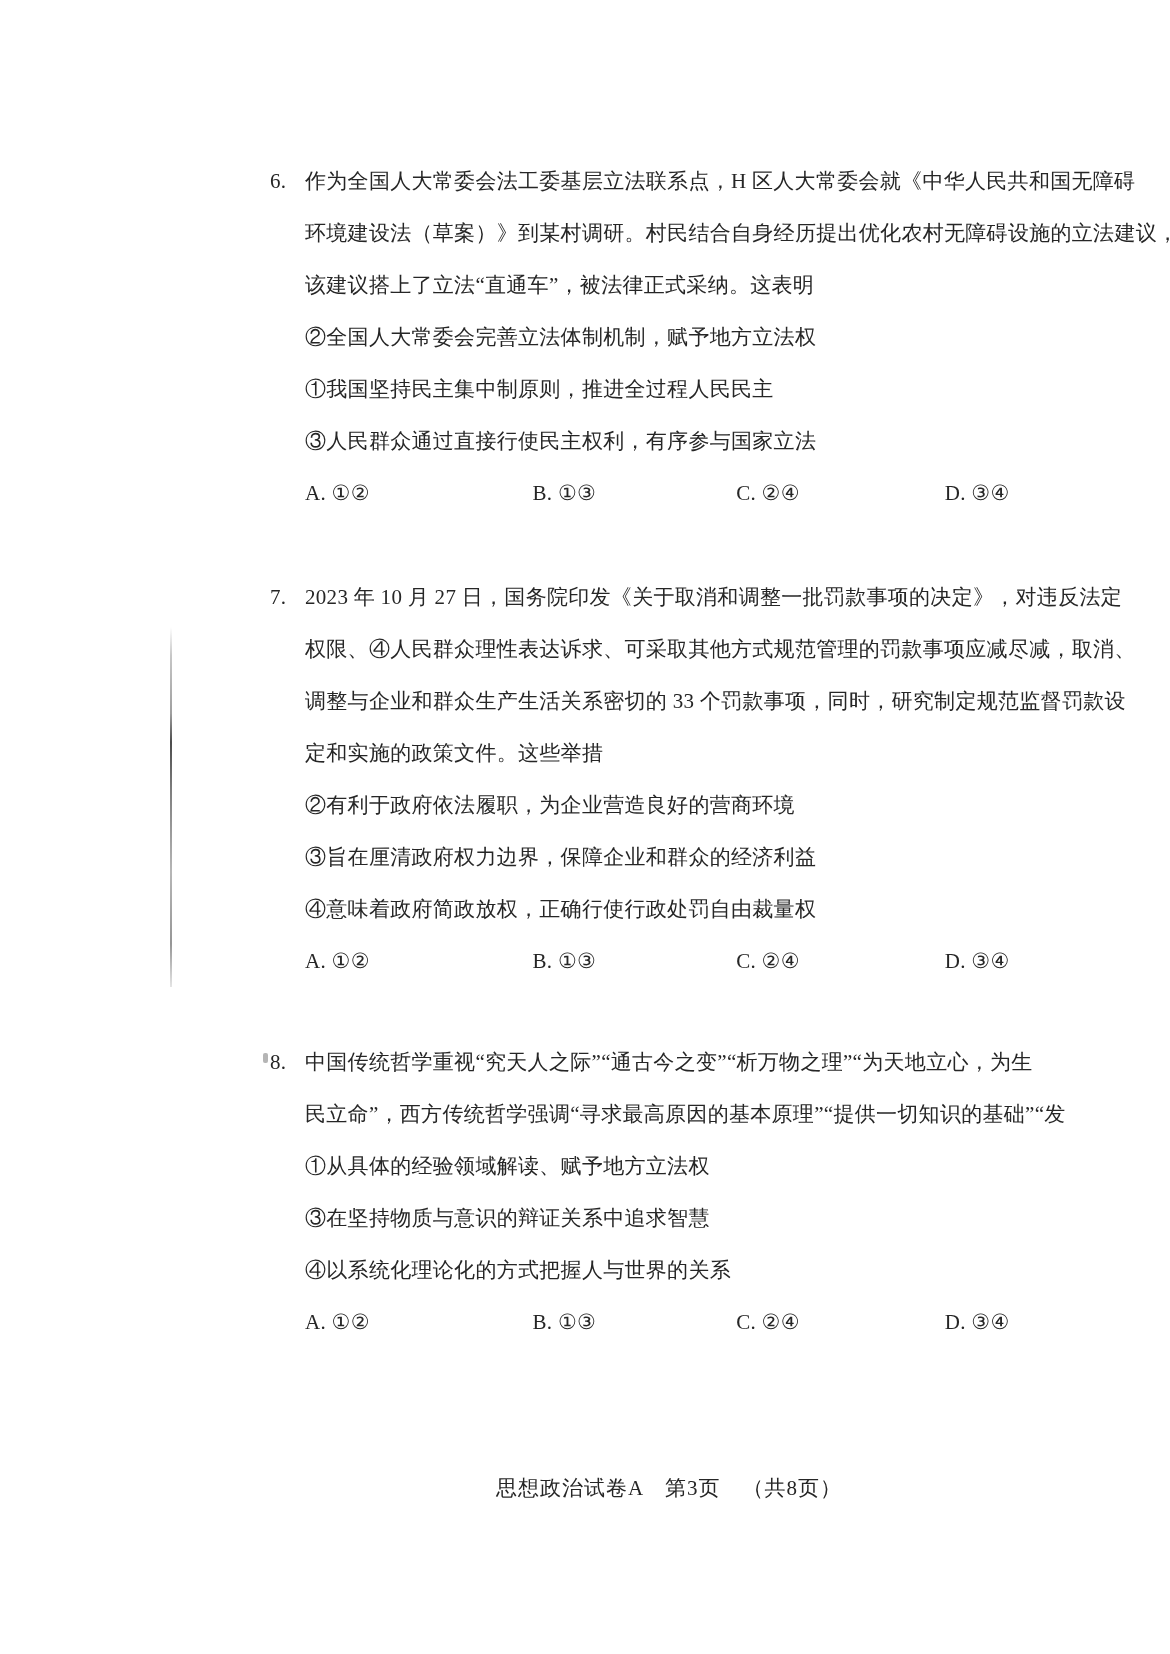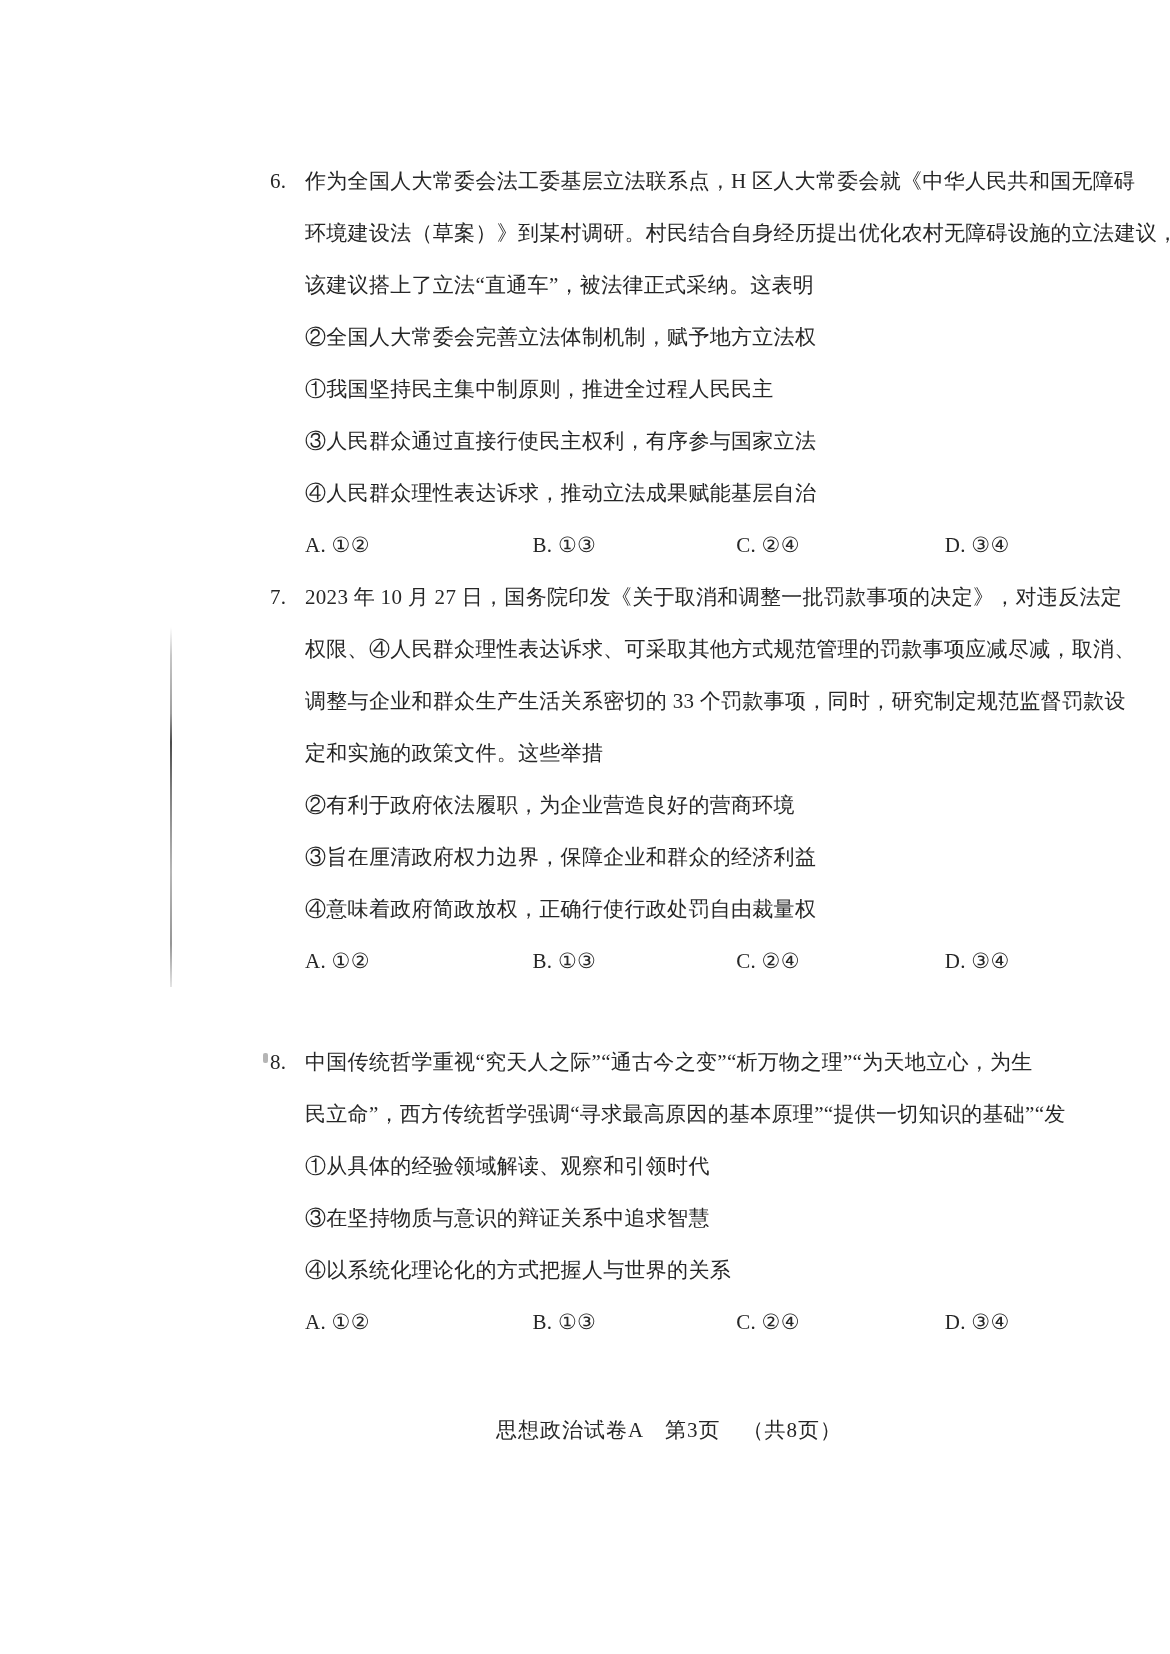--- a/index.html
+++ b/index.html
@@ -19,21 +19,21 @@
     height:52px;line-height:52px;
     white-space:nowrap;
     letter-spacing:0.3px;
   }
   .qnum{position:absolute;left:-35px;top:0;}
   .options .opt{display:inline-block;vertical-align:top;}
   .optA{width:192px;}
   .optB{width:198px;margin-left:30px;}
   .optC{width:203px;}
   .footer{
-    position:absolute;left:169px;top:1404px;width:1000px;
+    position:absolute;left:169px;top:1462px;width:1000px;
     height:52px;line-height:52px;
     text-align:center;
     letter-spacing:1px;
   }
   
   .artifact-vline{
     position:absolute;left:170px;top:627px;width:2px;height:360px;
     background:linear-gradient(to bottom,
       rgba(140,140,140,0) 0%,
       rgba(130,130,130,0.45) 8%,
@@ -60,21 +60,20 @@
   <section class="question" style="top:155px">
     <div class="line">
       <span class="qnum">6.</span>
       <span>作为全国人大常委会法工委基层立法联系点，H 区人大常委会就《中华人民共和国无障碍</span>
     </div>
     <div class="line">环境建设法（草案）》到某村调研。村民结合自身经历提出优化农村无障碍设施的立法建议，</div>
     <div class="line">该建议搭上了立法“直通车”，被法律正式采纳。这表明</div>
     <div class="line">②全国人大常委会完善立法体制机制，赋予地方立法权</div>
     <div class="line">①我国坚持民主集中制原则，推进全过程人民民主</div>
     <div class="line">③人民群众通过直接行使民主权利，有序参与国家立法</div>
-    <div class="line">④人民群众理性表达诉求，推动立法成果赋能基层自治</div>
     <div class="line options">
       <span class="opt optA">A. ①②</span>
       <span class="opt optB">B. ①③</span>
       <span class="opt optC">C. ②④</span>
       <span class="opt optD">D. ③④</span>
     </div>
   </section>
 
   <section class="question" style="top:571px">
     <div class="line">
@@ -94,21 +93,21 @@
       <span class="opt optD">D. ③④</span>
     </div>
   </section>
 
   <section class="question" style="top:1036px">
     <div class="line">
       <span class="qnum">8.</span>
       <span>中国传统哲学重视“究天人之际”“通古今之变”“析万物之理”“为天地立心，为生</span>
     </div>
     <div class="line">民立命”，西方传统哲学强调“寻求最高原因的基本原理”“提供一切知识的基础”“发</div>
-    <div class="line">①从具体的经验领域解读、观察和引领时代</div>
+    <div class="line">①从具体的经验领域解读、赋予地方立法权</div>
     <div class="line">③在坚持物质与意识的辩证关系中追求智慧</div>
     <div class="line">④以系统化理论化的方式把握人与世界的关系</div>
     <div class="line options">
       <span class="opt optA">A. ①②</span>
       <span class="opt optB">B. ①③</span>
       <span class="opt optC">C. ②④</span>
       <span class="opt optD">D. ③④</span>
     </div>
   </section>
 

